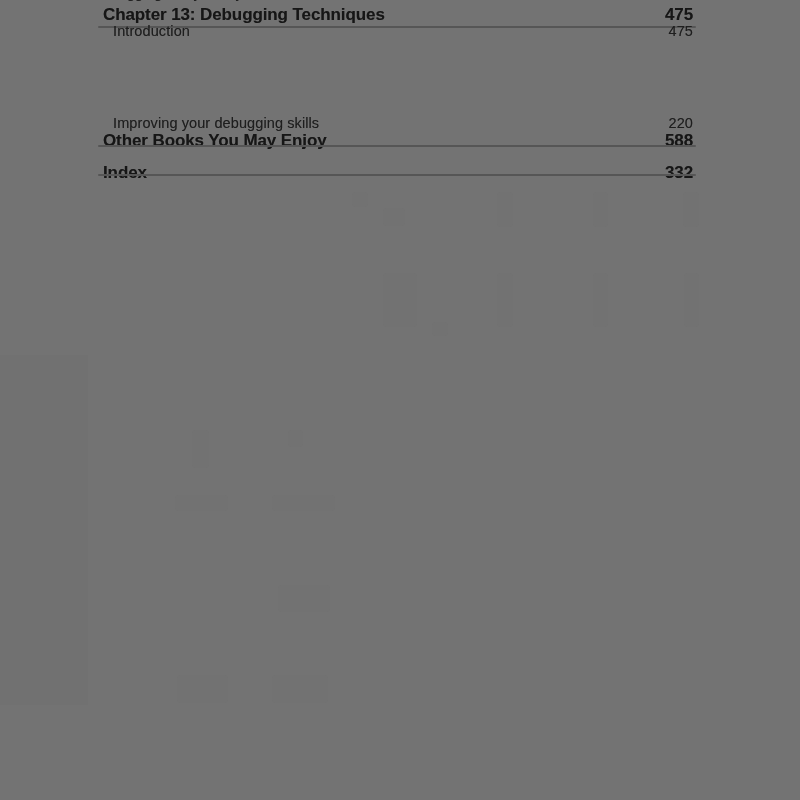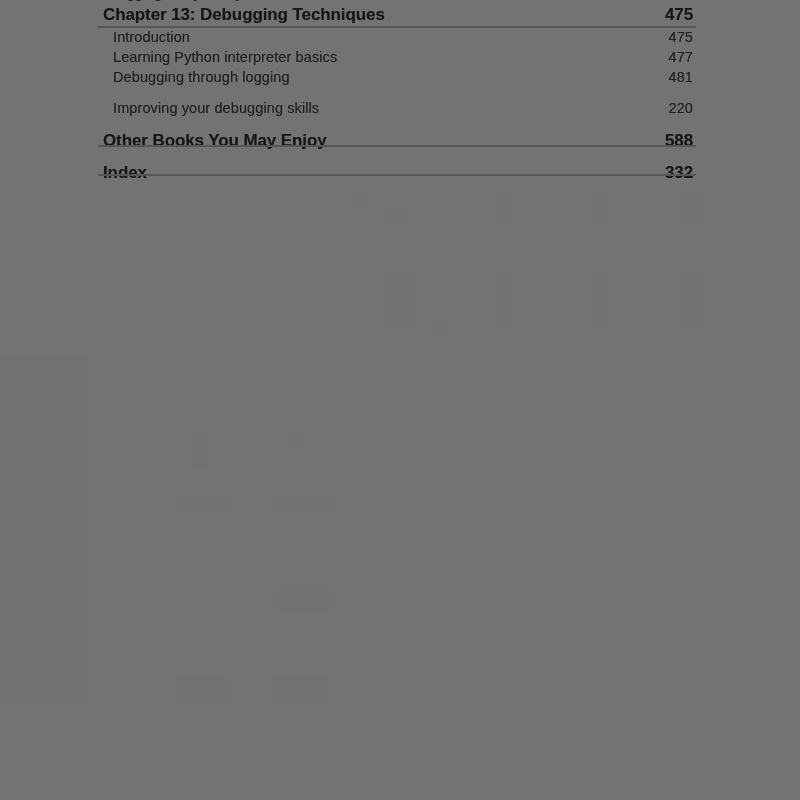--- a/index.html
+++ b/index.html
@@ -69,25 +69,25 @@
   .rule {
     position: absolute;
     left: 0;
     right: 0;
     height: 2px;
     background: #565656;
     border-radius: 1px;
   }
   .r-chapter13 { top: 6px; }
   .rule-1      { top: 26px; }
-  .r-sec1      { top: 27px; }
+  .r-sec1      { top: 21px; }
   .r-sec2      { top: 47px; }
   .r-sec3      { top: 67px; }
   .r-sec4      { top: 87px; }
-  .r-sec5      { top: 98px; }
+  .r-sec5      { top: 113px; }
   .r-other     { top: 132px; }
   .rule-2      { top: 145px; }
   .r-index     { top: 164px; }
   .rule-3      { top: 174px; }
 
   
   .sm {
     position: absolute;
     background: rgba(40,40,40,0.016);
     border-radius: 3px;
@@ -106,29 +106,21 @@
       <span class="label">Chapter 13: Debugging Techniques</span>
       <span class="pagenum">475</span>
     </div>
     <div class="rule rule-1"></div>
 
     <div class="row section r-sec1">
       <span class="label">Introduction</span>
       <span class="pagenum">475</span>
     </div>
 
-    <div class="row section r-sec2">
-      <span class="label">Learning Python interpreter basics</span>
-      <span class="pagenum">477</span>
-    </div>
 
-    <div class="row section r-sec3">
-      <span class="label">Debugging through logging</span>
-      <span class="pagenum">481</span>
-    </div>
 
 
     <div class="row section r-sec5">
       <span class="label">Improving your debugging skills</span>
       <span class="pagenum">220</span>
     </div>
 
     <div class="row chapter r-other">
       <span class="label">Other Books You May Enjoy</span>
       <span class="pagenum">588</span>

